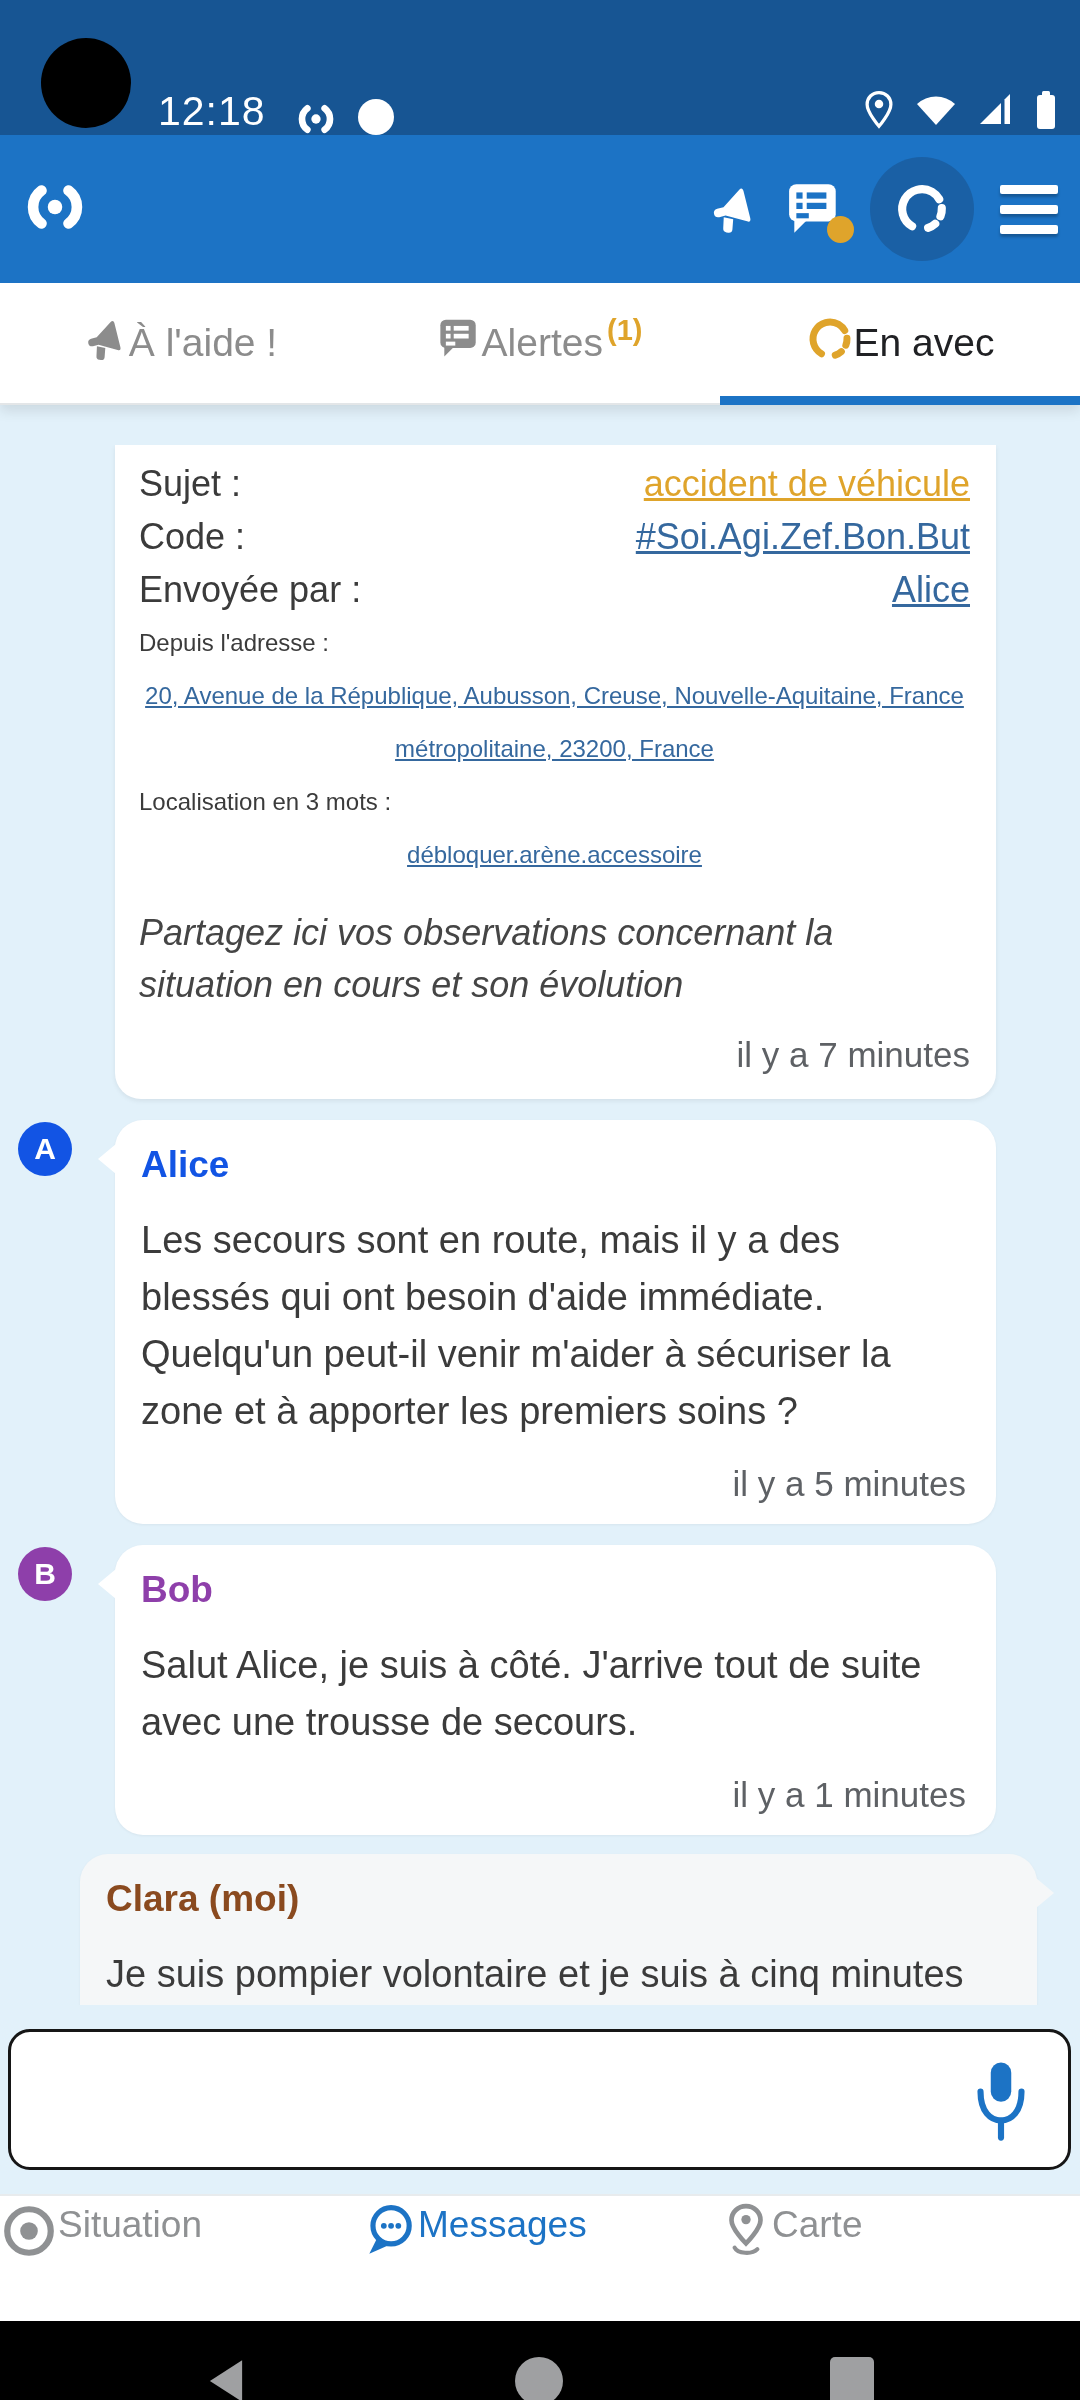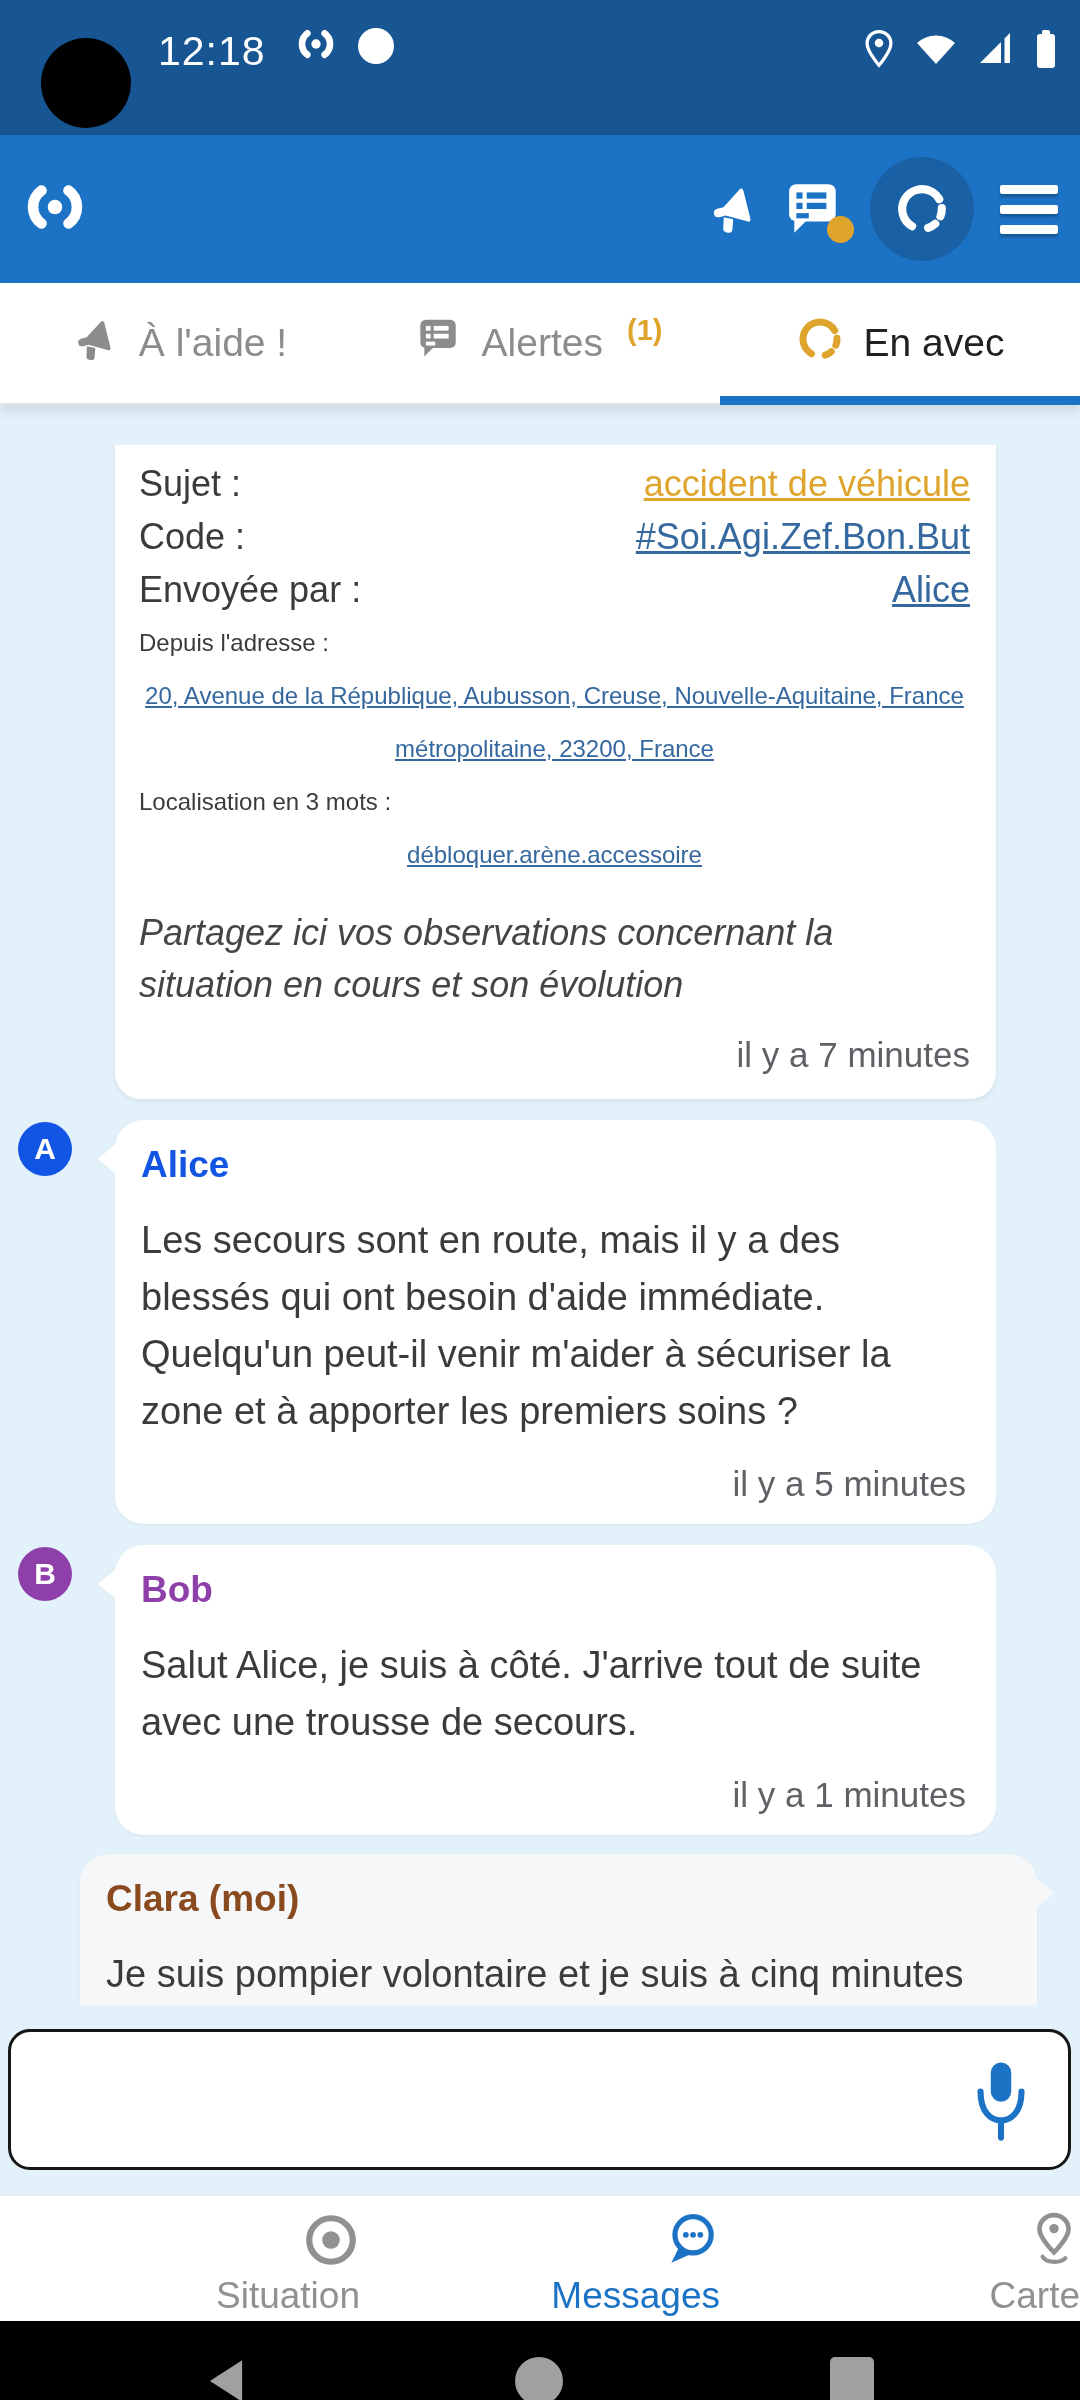--- a/index.html
+++ b/index.html
@@ -9,41 +9,41 @@
     --tab-inactive:#8C8C8C; --tab-active-text:#202124;
     --alice:#1254E4; --bob:#8E3FAA; --clara:#8A4A1F; --clara-bg:#F5F7F8;
     --bottom-active:#1C73C5; --bottom-inactive:#8F9193;
     --nav-bar-bg:#000000; --nav-button:#9FA0A2;
   }
   *{margin:0;padding:0;box-sizing:border-box;}
   body{background:#888;font-family:"Liberation Sans",sans-serif;}
   #screen{width:1080px;height:2400px;display:flex;flex-direction:column;background:var(--page-bg);overflow:hidden;position:relative;margin:0 auto;}
 
   
-  .status-bar{height:135px;background:var(--status-bar);position:relative;display:flex;align-items:flex-start;padding:28px 22px 0 158px;flex-shrink:0;}
+  .status-bar{height:135px;background:var(--status-bar);position:relative;display:flex;align-items:flex-end;padding:28px 22px 0 158px;flex-shrink:0;}
   .cutout{position:absolute;left:41px;top:38px;width:90px;height:90px;border-radius:50%;background:#000;}
   .sb-time{color:#fff;font-size:41px;letter-spacing:1px;}
   .sb-broadcast{margin-left:30px;display:flex;align-items:center;}
   .sb-dot{width:36px;height:36px;border-radius:50%;background:#fff;margin-left:22px;}
   .sb-spacer{flex:1;}
   .sb-right{display:flex;align-items:center;gap:22px;}
 
   
   .app-bar{height:148px;background:var(--app-bar);display:flex;align-items:center;padding:0 22px 0 26px;flex-shrink:0;position:relative;z-index:3;}
   .app-title{margin-left:60px;font-size:47px;font-weight:600;color:#fff;text-shadow:0 3px 5px rgba(0,0,0,.30);letter-spacing:.5px;}
   .ab-actions{margin-left:auto;display:flex;align-items:center;gap:26px;}
   .ab-btn{display:flex;align-items:center;justify-content:center;position:relative;}
   .loader-circle{width:104px;height:104px;border-radius:50%;background:var(--app-bar-circle);display:flex;align-items:center;justify-content:center;}
   .burger{display:flex;flex-direction:column;gap:11px;}
   .burger span{display:block;width:58px;height:9px;background:#fff;border-radius:2px;box-shadow:0 3px 3px rgba(0,0,0,.25);}
   .chat-badge{position:absolute;right:-10px;bottom:-6px;width:27px;height:27px;border-radius:50%;background:var(--gold);}
 
   
   .tab-bar{height:122px;background:#fff;display:flex;border-bottom:2px solid #E3E6E8;box-shadow:0 6px 12px rgba(0,0,0,.10);flex-shrink:0;position:relative;z-index:2;}
-  .tab{flex:1;display:flex;align-items:center;justify-content:center;gap:20px;font-size:39px;color:var(--tab-inactive);position:relative;cursor:pointer;}
+  .tab{flex:1;display:flex;align-items:center;justify-content:center;font-size:39px;color:var(--tab-inactive);position:relative;cursor:pointer;}
   .tab .t-label{white-space:nowrap;}
   .tab-badge{font-size:29px;font-weight:700;color:var(--gold);position:relative;top:-13px;margin-left:4px;}
   .tab.active{color:var(--tab-active-text);}
   .tab.active::after{content:"";position:absolute;left:0;right:0;bottom:-2px;height:9px;background:var(--app-bar);}
 
   
   .chat-area{height:1560px;background:var(--page-bg);overflow:hidden;flex-shrink:0;margin-top:40px;}
   .alert-card{margin:0 84px 0 115px;background:var(--card-bg);border-radius:0 0 26px 26px;padding:12px 26px 24px 24px;box-shadow:0 2px 5px rgba(0,0,0,.07);}
   .card-row{display:flex;justify-content:space-between;font-size:36px;line-height:53px;}
   .lbl{color:var(--label-text);white-space:nowrap;}
@@ -71,21 +71,21 @@
   .tail-right{position:absolute;right:-17px;top:24px;width:0;height:0;border-style:solid;border-width:15px 0 15px 18px;border-color:transparent transparent transparent var(--clara-bg);}
 
   
   .composer{height:189px;background:var(--page-bg);position:relative;flex-shrink:0;}
   .input-box{position:absolute;left:8px;right:9px;top:24px;height:141px;background:#fff;border:3px solid #161616;border-radius:22px;display:flex;align-items:center;padding:0 38px 0 30px;}
   .input-box textarea{flex:1;height:100%;border:none;outline:none;background:transparent;resize:none;font-size:38px;font-family:"Liberation Sans",sans-serif;padding-top:28px;color:var(--label-text);}
   .mic-btn{display:flex;align-items:center;justify-content:center;cursor:pointer;}
 
   
   .bottom-nav{height:127px;background:#fff;display:flex;border-top:2px solid #E8EBED;flex-shrink:0;}
-  .bn-item{flex:1;display:flex;flex-direction:column;align-items:flex-end;justify-content:flex-start;padding-top:15px;color:var(--bottom-inactive);cursor:pointer;}
+  .bn-item{flex:1;display:flex;flex-direction:row;align-items:flex-start;justify-content:flex-start;padding-top:6px;color:var(--bottom-inactive);cursor:pointer;}
   .bn-item.active{color:var(--bottom-active);}
   .bn-label{font-size:37px;margin-top:2px;}
 
   
   .android-nav{height:119px;background:var(--nav-bar-bg);position:relative;flex-shrink:0;}
   .an-btn{position:absolute;top:0;width:90px;height:119px;display:flex;align-items:center;justify-content:center;cursor:pointer;}
   .an-back{left:181px;}
   .an-home{left:494px;}
   .an-recents{left:807px;}
   .home-circle{width:48px;height:48px;border-radius:50%;background:var(--nav-button);}

